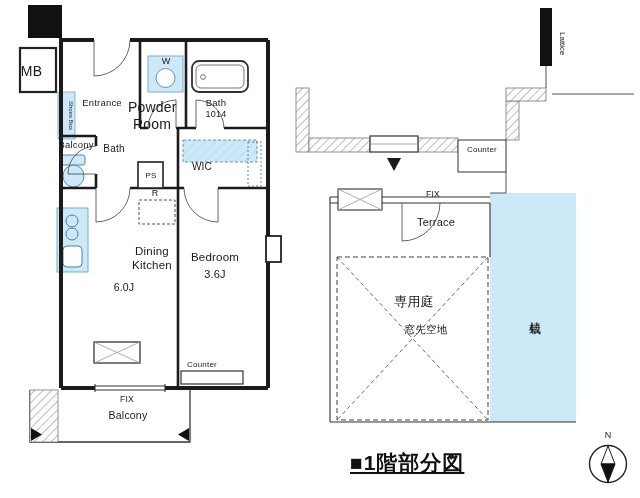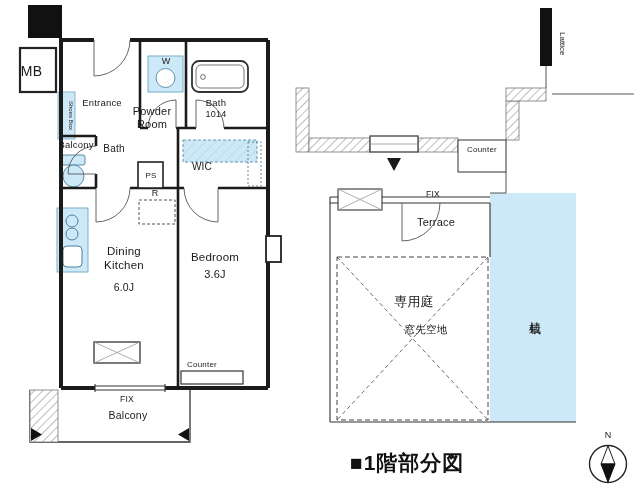--- a/index.html
+++ b/index.html
@@ -137,41 +137,41 @@
     <g>
       <circle cx="608" cy="464" r="18.5" fill="#ffffff" stroke="#222222" stroke-width="1.4"></circle>
       <polygon points="608,446 615,464 601,464" fill="#ffffff" stroke="#222222" stroke-width="1"></polygon>
       <polygon points="608,482 615,464 601,464" fill="#111111" stroke="#111111" stroke-width="1"></polygon>
     </g>
   </svg>
 
   <span class="lbl" style="left:20px;top:63px;width:23px;font-size:14px;">MB</span>
   <span class="lbl vert" style="left:59px;top:94px;width:15px;height:44px;font-size:6px;letter-spacing:0;">Shoes Box</span>
   <span class="lbl" style="left:72px;top:97px;width:60px;font-size:9.5px;">Entrance</span>
-  <span class="lbl" style="left:128px;top:105px;width:48px;font-size:11px;">Powder Room</span>
+  <span class="lbl" style="left:128px;top:99px;width:48px;font-size:14px;">Powder Room</span>
   <span class="lbl" style="left:157px;top:56px;width:18px;font-size:9px;">W</span>
   <span class="lbl" style="left:190px;top:97px;width:52px;font-size:9.5px;">Bath</span>
   <span class="lbl" style="left:190px;top:109px;width:52px;font-size:9px;">1014</span>
   <span class="lbl" style="left:54px;top:139px;width:44px;font-size:9.5px;">Balcony</span>
   <span class="lbl" style="left:94px;top:143px;width:40px;font-size:10px;">Bath</span>
   <span class="lbl" style="left:139px;top:171px;width:24px;font-size:8px;">PS</span>
   <span class="lbl" style="left:184px;top:161px;width:36px;font-size:10px;">WIC</span>
   <span class="lbl" style="left:145px;top:188px;width:20px;font-size:9px;">R</span>
-  <span class="lbl" style="left:88px;top:245px;width:72px;font-size:11.5px;">Dining Kitchen</span>
+  <span class="lbl" style="left:88px;top:245px;width:72px;font-size:11.5px;padding-left:28px;">Dining Kitchen</span>
   <span class="lbl" style="left:88px;top:281px;width:72px;font-size:10.5px;">6.0J</span>
   <span class="lbl" style="left:178px;top:251px;width:74px;font-size:11.5px;">Bedroom</span>
   <span class="lbl" style="left:178px;top:268px;width:74px;font-size:11px;text-align:center;">3.6J</span>
   <span class="lbl" style="left:180px;top:360px;width:44px;font-size:8px;">Counter</span>
   <span class="lbl" style="left:112px;top:394px;width:30px;font-size:8.5px;">FIX</span>
   <span class="lbl" style="left:98px;top:409px;width:60px;font-size:10.5px;">Balcony</span>
 
   <span class="lbl vert" style="left:553px;top:16px;width:14px;height:56px;font-size:8px;letter-spacing:0;">Lattice</span>
   <span class="lbl" style="left:459px;top:145px;width:46px;font-size:8px;">Counter</span>
   <span class="lbl" style="left:418px;top:189px;width:30px;font-size:8.5px;">FIX</span>
   <span class="lbl" style="left:408px;top:216px;width:56px;font-size:11px;">Terrace</span>
   <span class="lbl" style="left:384px;top:294px;width:60px;font-size:13px;">専用庭</span>
   <span class="lbl" style="left:396px;top:323px;width:60px;font-size:10.5px;">窓先空地</span>
   <span class="lbl vert" style="left:525px;top:293px;width:17px;height:40px;font-size:12px;">植栽</span>
 
-  <div class="lbl caption" style="left:350px;top:451px;width:200px;font-size:21px;">■1階部分図</div>
+  <div class="lbl caption" style="left:350px;top:451px;width:200px;font-size:21px;text-decoration:underline;">■1階部分図</div>
   <span class="lbl" style="left:601px;top:430px;width:14px;font-size:9px;">N</span>
 
 </div>
 
 </body></html>

